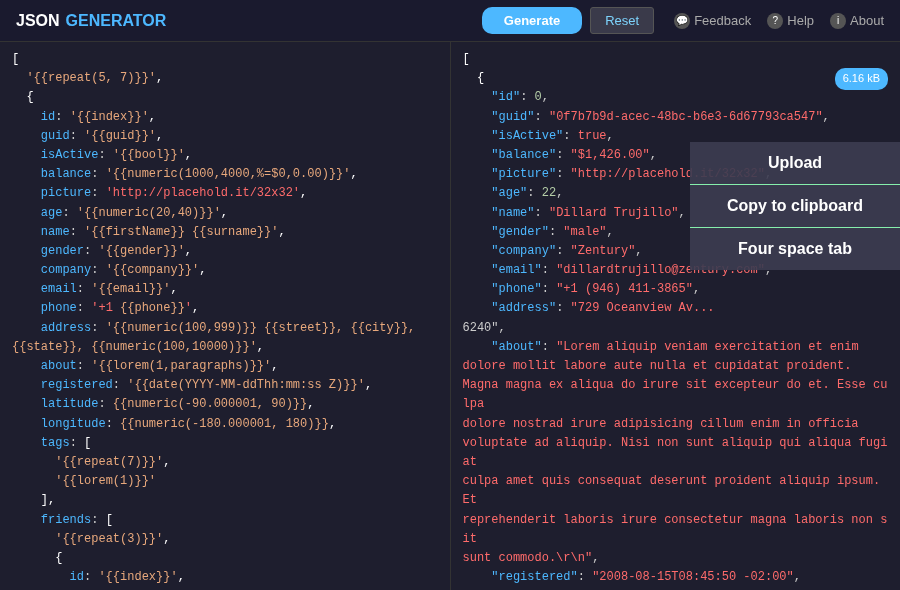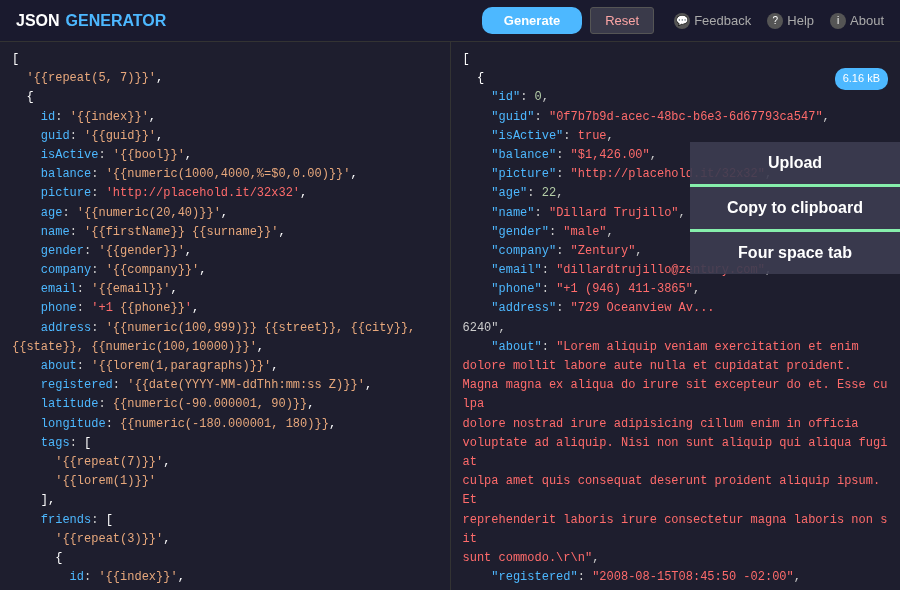--- a/index.html
+++ b/index.html
@@ -58,21 +58,21 @@
       padding: 6px 22px;
       font-size: 13px;
       font-weight: bold;
       cursor: pointer;
       border-radius: 10px;
       font-family: Arial, sans-serif;
     }
 
     .btn-reset {
       background: #3a3a4a;
-      color: #fca5a5;
+      color: #7dd3fc;
       border: 1px solid #555;
       padding: 5px 14px;
       font-size: 13px;
       cursor: pointer;
       border-radius: 3px;
       font-family: Arial, sans-serif;
     }
 
     .header-right {
       display: flex;
@@ -174,21 +174,21 @@
       background: rgba(60, 60, 80, 0.92);
       color: #fff;
       border: none;
       padding: 12px 20px;
       font-size: 16px;
       font-weight: bold;
       cursor: pointer;
       text-align: center;
       font-family: Arial, sans-serif;
       width: 210px;
-      border-bottom: 3px solid #86efac;
+      border-bottom: 1px solid #86efac;
     }
 
     .overlay-btn:last-child {
       border-bottom: none;
     }
   </style>
 </head>
 <body>
 
 <div class="header">

